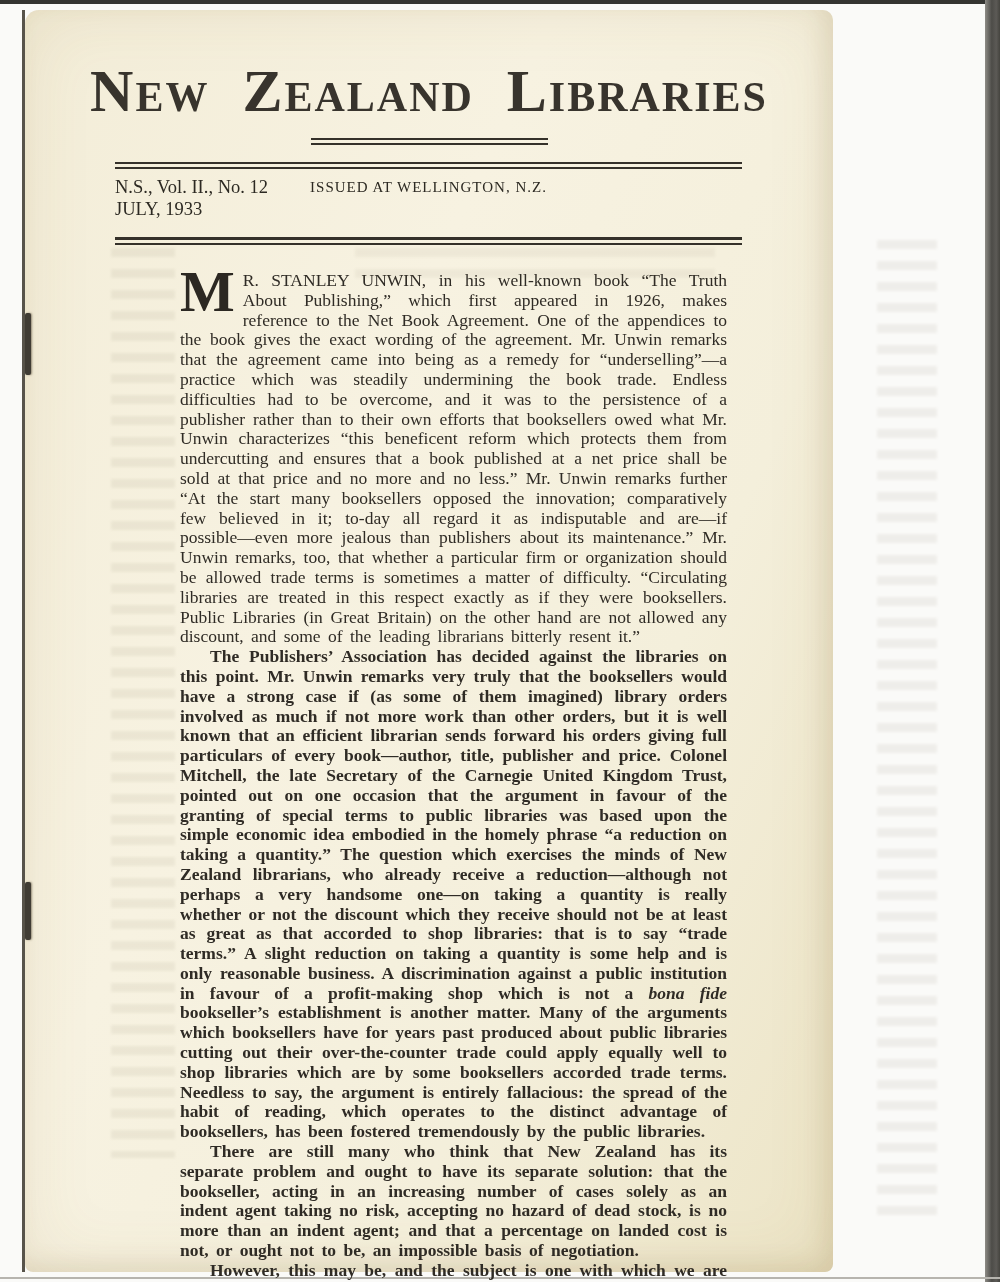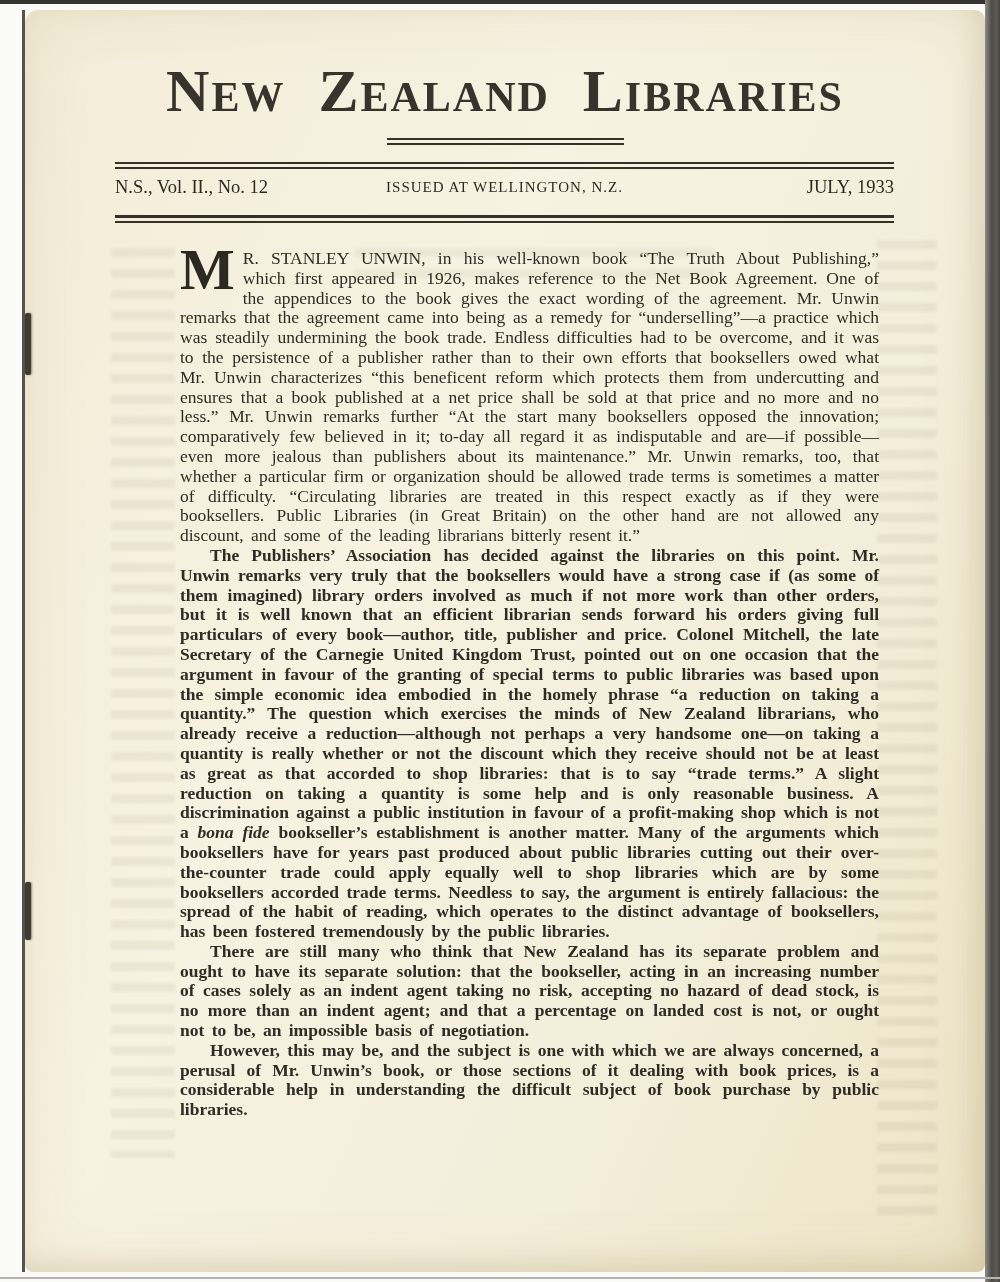--- a/index.html
+++ b/index.html
@@ -12,21 +12,21 @@
   }
   
   .strip-top { position: absolute; left: 0; top: 0; width: 1000px; height: 4px; background: #343431; }
   .strip-right { position: absolute; right: 0; top: 0; width: 15px; height: 1282px;
     background: linear-gradient(to right, #8d8b86, #4d4c48 45%, #5c5a56 75%, #45443f); }
   .edge-left { position: absolute; left: 22px; top: 10px; width: 3px; height: 1262px; background: #57534a; }
   .strip-bottom { position: absolute; left: 0; top: 1277px; width: 1000px; height: 2px; background: #b6b4ae; }
 
   
   .page {
-    position: absolute; left: 25px; top: 10px; width: 960px; height: 1262px;
+    position: absolute; left: 25px; top: 10px; width: 808px; height: 1262px;
     background: linear-gradient(115deg, #f3edd8 0%, #f7f2e1 38%, #f4efdb 68%, #ece4c6 100%);
     border-radius: 14px 10px 8px 8px;
     box-shadow: inset 0 0 70px rgba(140,110,40,0.10), inset -9px -8px 22px rgba(120,95,35,0.13);
   }
   .staple { position: absolute; left: 0px; width: 6px; background: #403c34; border-radius: 2px;
     box-shadow: 1px 0 2px rgba(60,50,30,0.5); }
   .staple-top { top: 303px; height: 62px; }
   .staple-bottom { top: 872px; height: 58px; }
 
   
@@ -51,21 +51,21 @@
   .subtitle {
     margin: 18px 0 0 0; text-align: center;
     font-style: italic; font-size: 21.5px; color: #302c25;
   }
   .rule-full { margin: 17px 91px 0 90px; height: 3px;
     border-top: 2.5px solid #35312a; border-bottom: 2.5px solid #35312a; }
   .rule-full.heavy { border-top-width: 3px; }
   .issue-line {
     position: relative; margin: 7px 91px 7px 90px;
     display: flex; justify-content: space-between; align-items: baseline;
-    font-size: 18.5px; color: #2c2922; line-height: 22px;
+    font-size: 18.5px; color: #2c2922; line-height: 22px; flex-direction: column;
   }
   .issue-center {
     position: absolute; left: 0; right: 0; text-align: center;
     font-size: 15px; letter-spacing: 1px;
   }
 
   
   article { margin: 26px 106px 0 155px; }
   h2 {
     margin: 0 0 11px 0; text-align: center;

